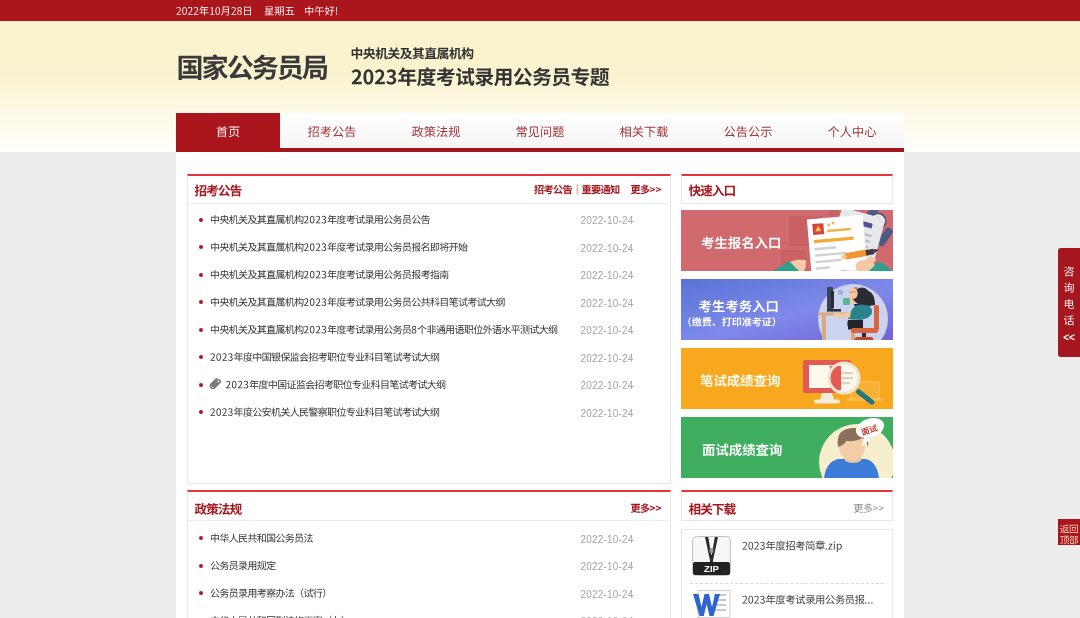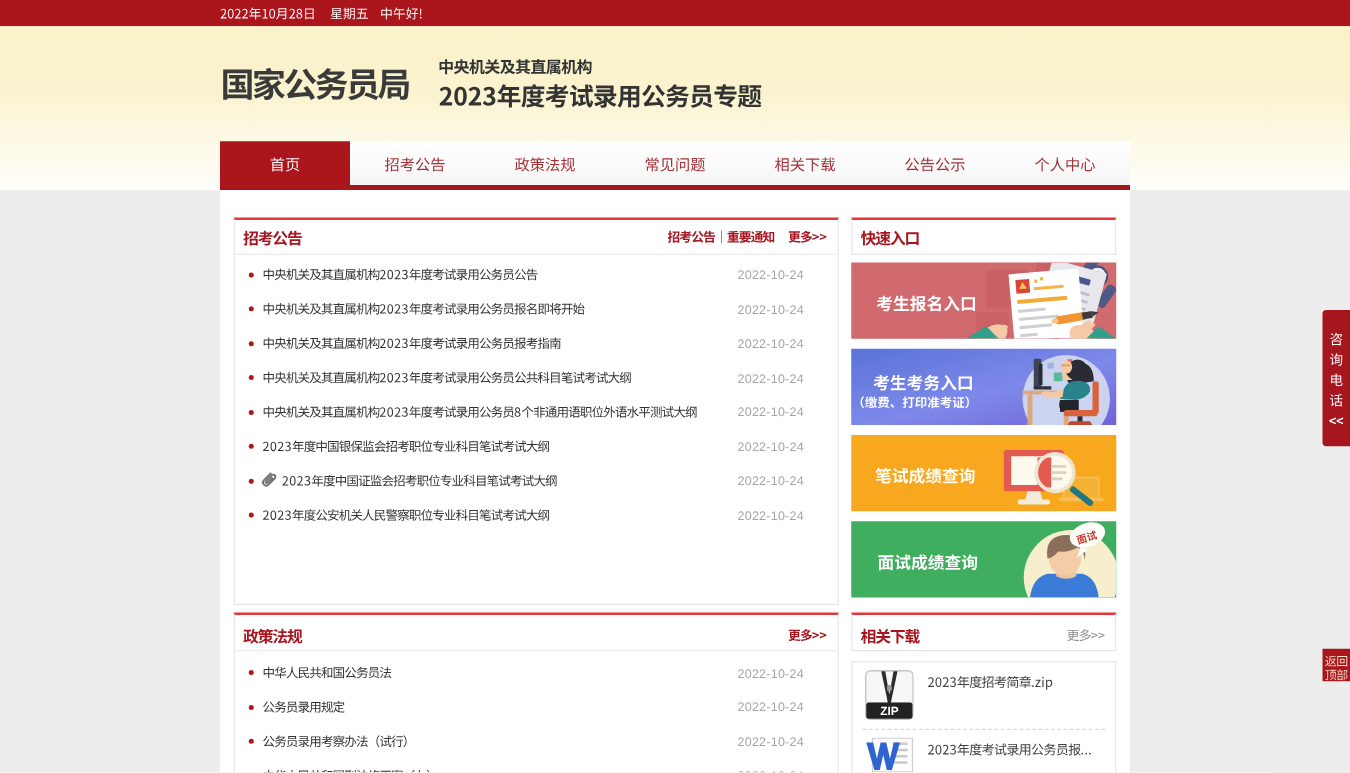--- a/index.html
+++ b/index.html
@@ -16,21 +16,21 @@
 #tab0{left:176px;top:113px;width:104px;height:39px;background:#ab161d;}
 #page{left:176px;top:152px;width:728px;height:466px;background:#ffffff;}
 .panel{background:#fff;border:1px solid #e7e7e7;border-top:2px solid #e63438;}
 #p1{left:187px;top:174px;width:482px;height:307px;}
 #p1h{left:187px;top:176px;width:482px;height:27px;border-bottom:1px solid #ececec;}
 #p2{left:187px;top:490px;width:482px;height:200px;}
 #p2h{left:187px;top:492px;width:482px;height:28px;border-bottom:1px solid #ececec;}
 #qh{left:681px;top:174px;width:210px;height:27px;}
 #dh{left:681px;top:490px;width:210px;height:28px;}
 .dot{position:absolute;width:4px;height:4px;border-radius:50%;background:#b01818;}
-.date{position:absolute;right:410px;width:80px;text-align:left;font-size:10px;
+.date{position:absolute;right:433px;width:80px;text-align:center;font-size:10px;
       line-height:11px;color:#a5a5a5;letter-spacing:0.2px;}
 .bn{position:absolute;left:681px;width:212px;height:61px;overflow:hidden;}
 #b1{top:210px;background:#d06a6e;}
 #b2{top:279px;background:linear-gradient(165deg,#5973d6 0%,#7e89ea 55%,#7263d6 100%);}
 #b3{top:348px;background:#f8a81f;}
 #b4{top:417px;background:#3fae5e;}
 #dlbox{left:681px;top:529px;width:210px;height:160px;background:#fff;border:1px solid #e7e7e7;}
 #dlsep{left:690px;top:583px;width:194px;height:0;border-top:1px dashed #d9d9d9;}
 #ctel{left:1058px;top:248px;width:22px;height:109px;background:#a6161f;border-radius:3px 0 0 3px;}
 #ctel .lt{position:absolute;left:0;width:22px;text-align:center;color:#fff;

